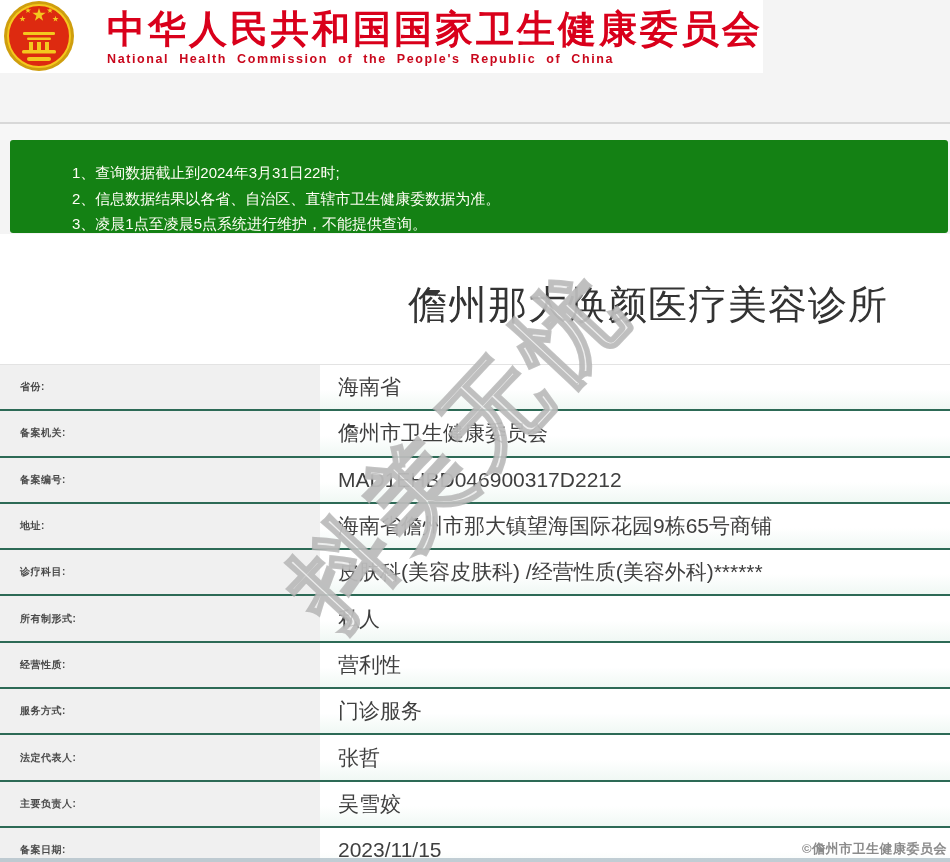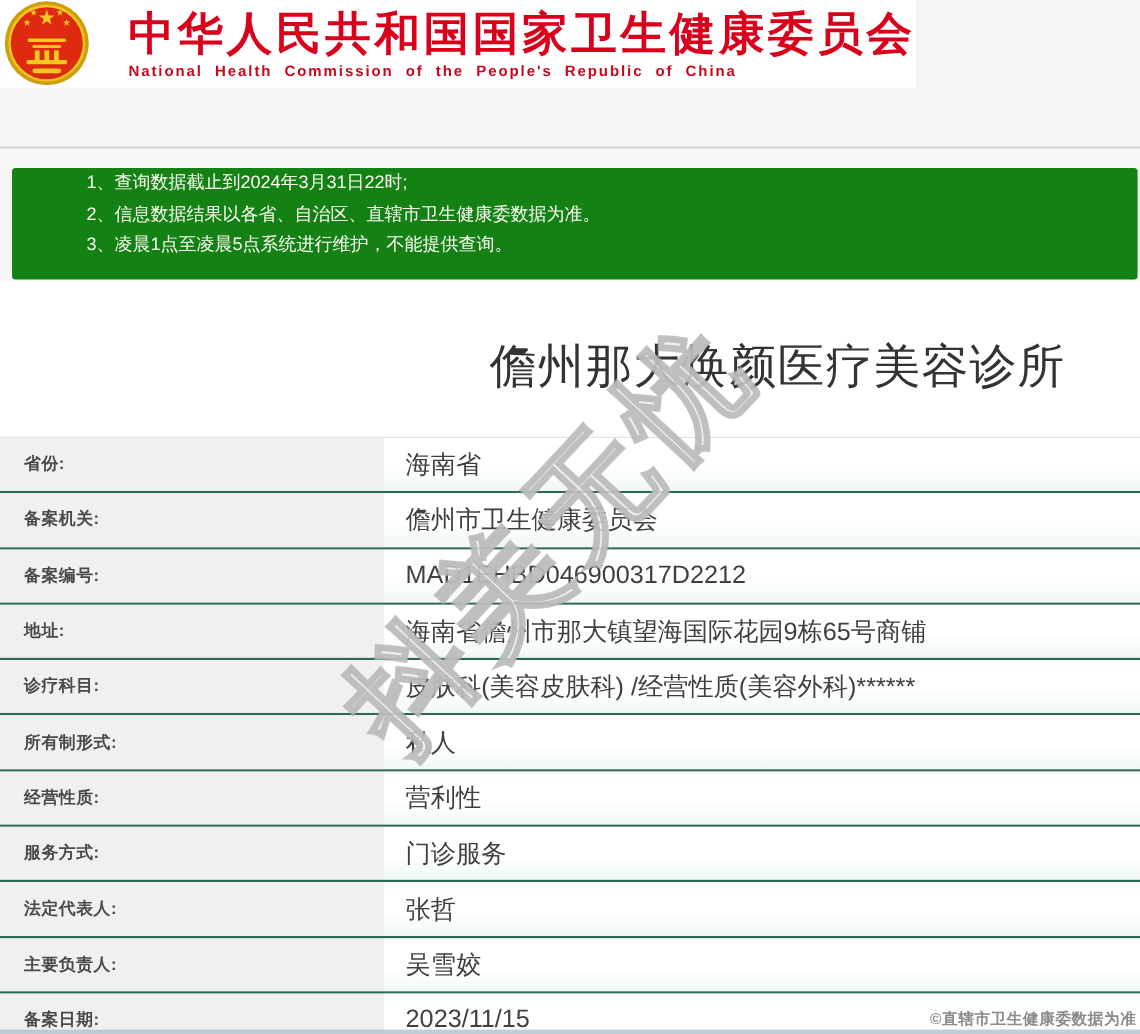--- a/index.html
+++ b/index.html
@@ -23,37 +23,37 @@
   .title-en {
     color:#c9071c; font-size:12.5px; font-weight:700; letter-spacing:1.6px;
     word-spacing:5px; margin-top:2px; white-space:nowrap;
   }
   
   .page-divider { position:absolute; top:122px; left:0; width:950px; height:2px; background:#d8d8d8; }
   .sub-band { position:absolute; top:124px; left:0; width:950px; height:16px; background:#f7f7f7; }
   
   .notice-box {
     position:absolute; top:140px; left:10px; width:938px; height:93px;
-    background:#148114; border-radius:3px; padding:0 10px 0 62px;
+    background:#148114; border-radius:3px; padding:20px 10px 0 62px;
     color:#fffef5; font-size:15px; line-height:25.5px;
   }
   .notice-line { white-space:nowrap; }
   
   .content { position:absolute; top:234px; left:0; width:950px; height:448px; background:#ffffff; }
   .result-title {
     position:absolute; top:44px; left:408px;
     font-size:39px; font-weight:400; color:#333333; letter-spacing:1px; white-space:nowrap;
   }
   
   .info-table { position:absolute; top:130px; left:0; width:950px; border-top:1px solid #e3e3e3; }
   .info-row { display:flex; height:46.3px; border-bottom:2px solid #2d6a56; }
   .cell-label {
     width:320px; flex:0 0 auto; background:#f0f0f0;
     display:flex; align-items:center; padding-left:20px;
-    font-size:14px; font-weight:700; color:#4a4a4a; letter-spacing:0.5px;text-align:right;
+    font-size:10px; font-weight:700; color:#4a4a4a; letter-spacing:0.5px;text-align:right;
   }
   .cell-value {
     flex:1; display:flex; align-items:center; padding-left:18px;
     background:linear-gradient(180deg,#ffffff 55%,#f0f8f4 100%);
     font-size:21px; color:#3f3f3f;
   }
   
   .wm-diagonal {
     position:absolute; left:225px; top:248px; width:470px; height:400px;
     display:flex; align-items:center; justify-content:center;
@@ -159,14 +159,14 @@
       <div class="cell-value">吴雪姣</div>
     </div>
     <div class="info-row">
       <div class="cell-label">备案日期:</div>
       <div class="cell-value">2023/11/15</div>
     </div>
   </div>
 </div>
 
 <div class="wm-diagonal">抖美无忧</div>
-<div class="wm-copyright">©直辖市卫生健康委数据为准</div>
+<div class="wm-copyright">©儋州市卫生健康委员会</div>
 <div class="bottom-strip"></div>
 
 </body></html>

